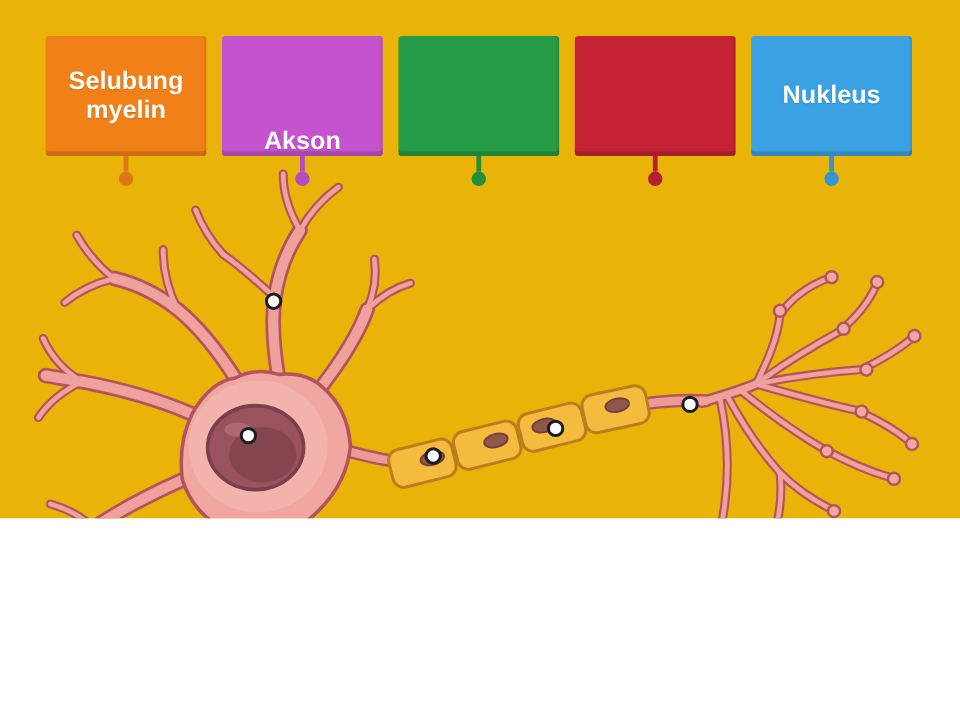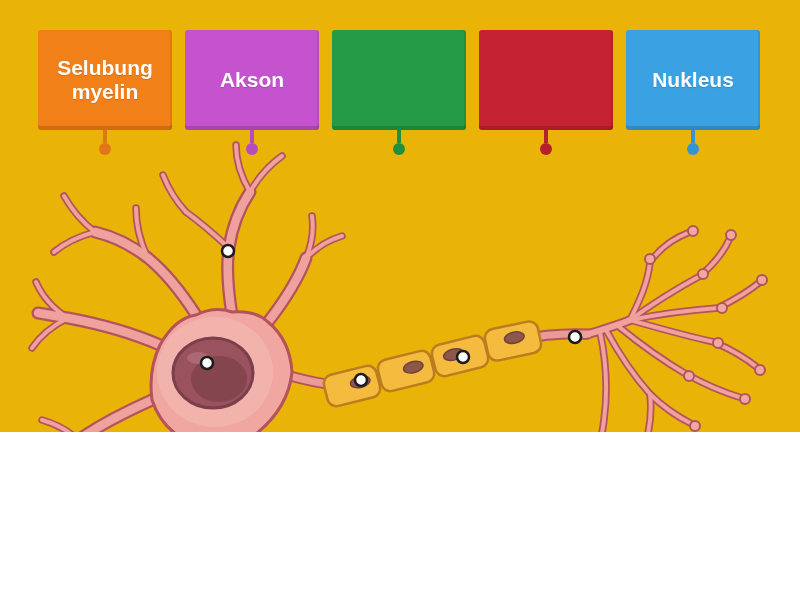--- a/index.html
+++ b/index.html
@@ -258,21 +258,21 @@
   </svg>
 
   <div class="tiles">
     <div class="tile" style="left: 38px; background: rgb(242, 128, 25);">
       <span class="tile-text">Selubung myelin</span>
       <div class="pin">
         <div class="pin-stem" style="background: rgb(242, 128, 25);"></div>
           <div class="pin-dot" style="background: rgb(242, 128, 25);"></div>
       </div>
     </div>
-    <div class="tile" style="left: 185px; background: rgb(198, 83, 206);">
+    <div class="tile" style="left: 185px; background: rgb(198, 83, 206); align-items: flex-end;">
       <span class="tile-text">Akson</span>
       <div class="pin">
         <div class="pin-stem" style="background: rgb(198, 83, 206);"></div>
           <div class="pin-dot" style="background: rgb(198, 83, 206);"></div>
       </div>
     </div>
     <div class="tile" style="left: 332px; background: rgb(37, 155, 69);">
       <div class="pin">
         <div class="pin-stem" style="background: rgb(37, 155, 69);"></div>
           <div class="pin-dot" style="background: rgb(37, 155, 69);"></div>

